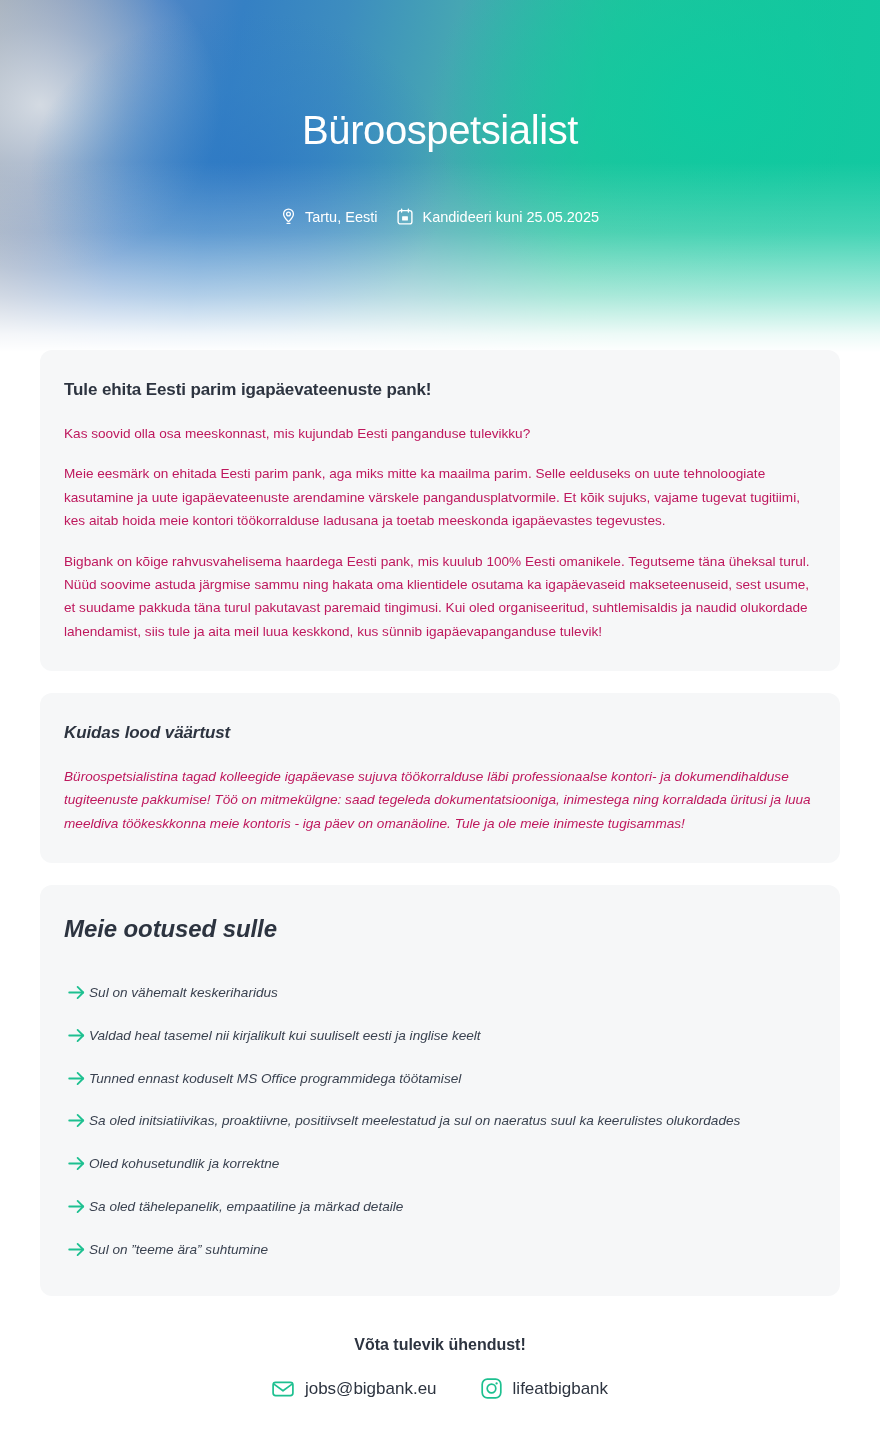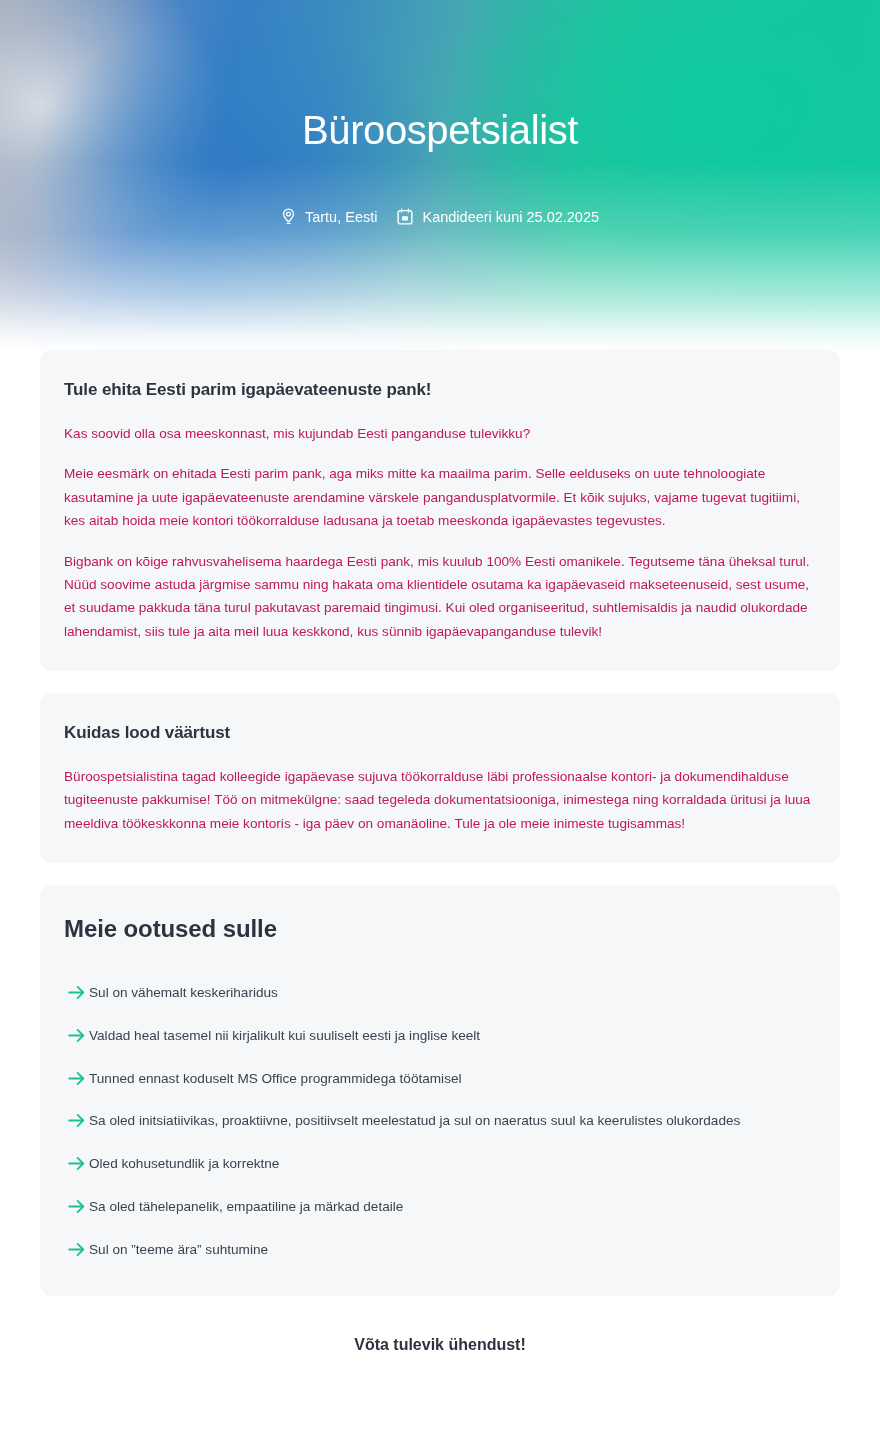--- a/index.html
+++ b/index.html
@@ -144,21 +144,21 @@
     padding: 0 40px;
     margin-top: -2px;
   }
 
   .card {
     background: #f6f7f8;
     border-radius: 12px;
     padding: 30px 24px 28px 24px;
   }
 
-  .card + .card { margin-top: 22px; }
+  .card + .card { margin-top: 22px; font-style: italic; }
 
   .card-expect { margin-top: 32px; padding: 30px 24px 26px 24px; }
 
   .card-title {
     font-size: 17px;
     font-weight: 700;
     color: #2d3440;
     letter-spacing: -0.1px;
     margin-bottom: 22px;
   }
@@ -262,21 +262,21 @@
         </div>
 
         <div class="meta-item">
           <span>
             <svg width="16" height="18" viewBox="0 0 16 18" fill="none">
               <rect x="1.1" y="2.6" width="13.8" height="13.3" rx="2.2" stroke="#ffffff" stroke-width="1.4" fill="none"></rect>
               <path d="M4.6 1.1v3M11.4 1.1v3" stroke="#ffffff" stroke-width="1.4" stroke-linecap="round"></path>
               <rect x="5.1" y="8.2" width="5.8" height="4.4" rx="0.6" fill="#ffffff"></rect>
             </svg>
           </span>
-          <span>Kandideeri kuni 25.02.2025</span>
+          <span>Kandideeri kuni 25.05.2025</span>
         </div>
 
       </div>
     </div>
   </header>
 
   <main class="content">
 
     <section class="card">
       <h2 class="card-title">Tule ehita Eesti parim igapäevateenuste pank!</h2>
@@ -364,16 +364,40 @@
           </span>
           <span class="expect-text">Sul on ”teeme ära” suhtumine</span>
         </li>
 
       </ul>
     </section>
 
     <section class="contact">
       <h3 class="contact-title">Võta tulevik ühendust!</h3>
 
+      <div class="contact-links">
+
+        <a class="contact-link" href="#">
+          <span>
+            <svg width="22" height="18" viewBox="0 0 22 18" fill="none">
+              <rect x="1.1" y="2.4" width="19.8" height="13.2" rx="2.6" stroke="#1dc090" stroke-width="1.7" fill="none"></rect>
+              <path d="M2.6 4.6l8.4 6.2 8.4-6.2" stroke="#1dc090" stroke-width="1.7" stroke-linecap="round" stroke-linejoin="round"></path>
+            </svg>
+          </span>
+          <span>jobs@bigbank.eu</span>
+        </a>
+
+        <a class="contact-link" href="#">
+          <span>
+            <svg width="21" height="21" viewBox="0 0 21 21" fill="none">
+              <rect x="1.2" y="1.2" width="18.6" height="18.6" rx="5.2" stroke="#1dc090" stroke-width="1.7" fill="none"></rect>
+              <circle cx="10.5" cy="10.5" r="4.3" stroke="#1dc090" stroke-width="1.7" fill="none"></circle>
+              <circle cx="15.6" cy="5.4" r="1.15" fill="#1dc090"></circle>
+            </svg>
+          </span>
+          <span>lifeatbigbank</span>
+        </a>
+
+      </div>
     </section>
 
   </main>
 </div>
 
 </body></html>

